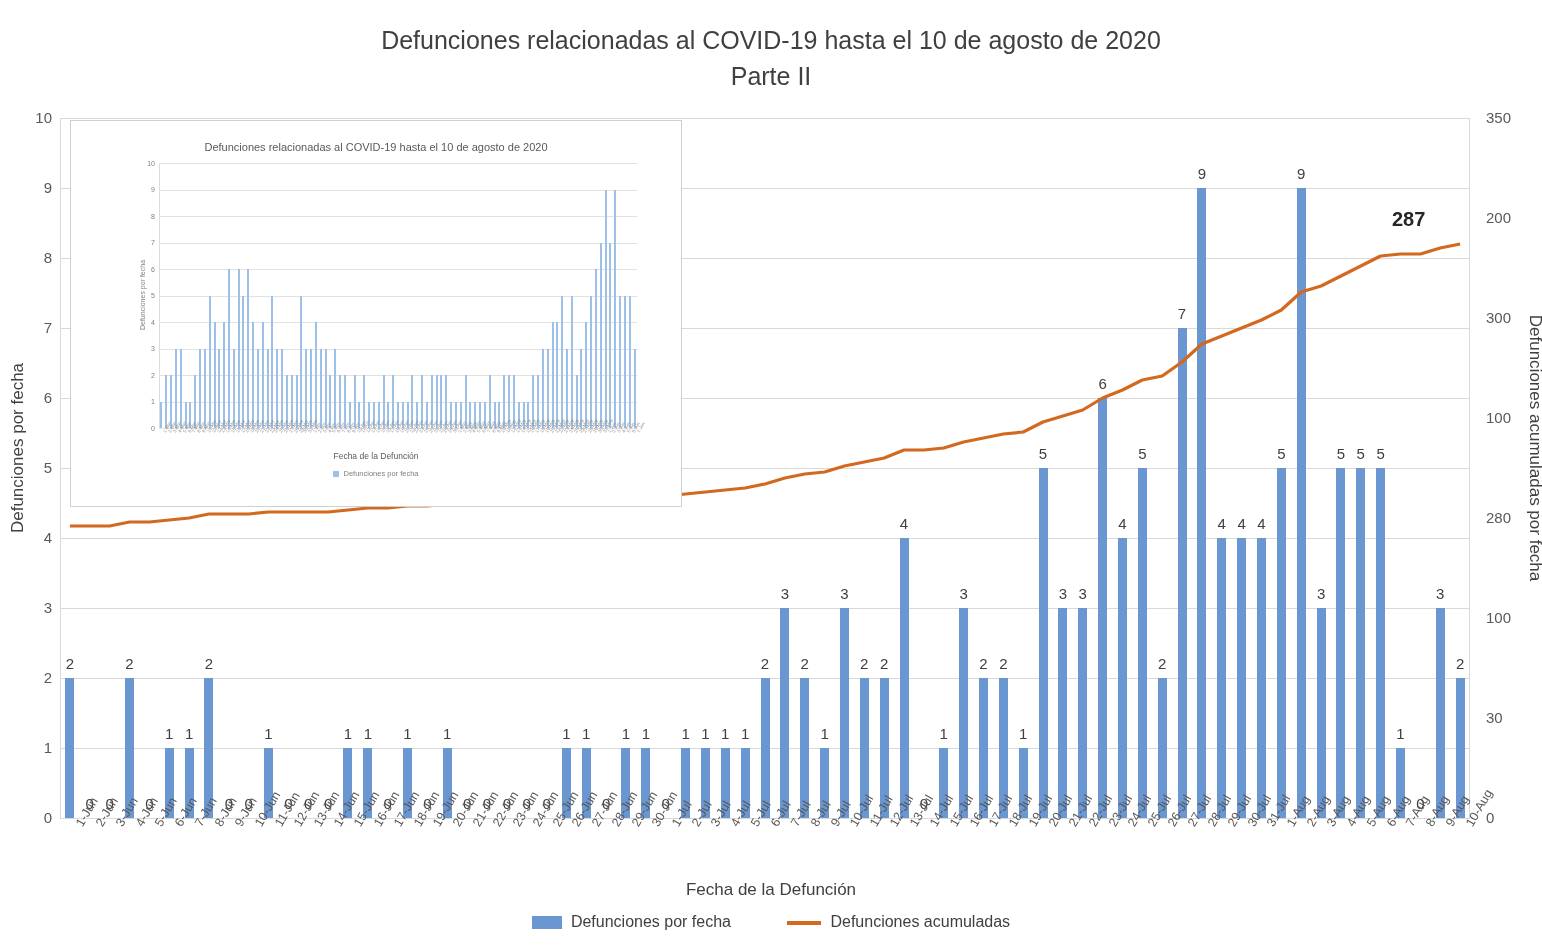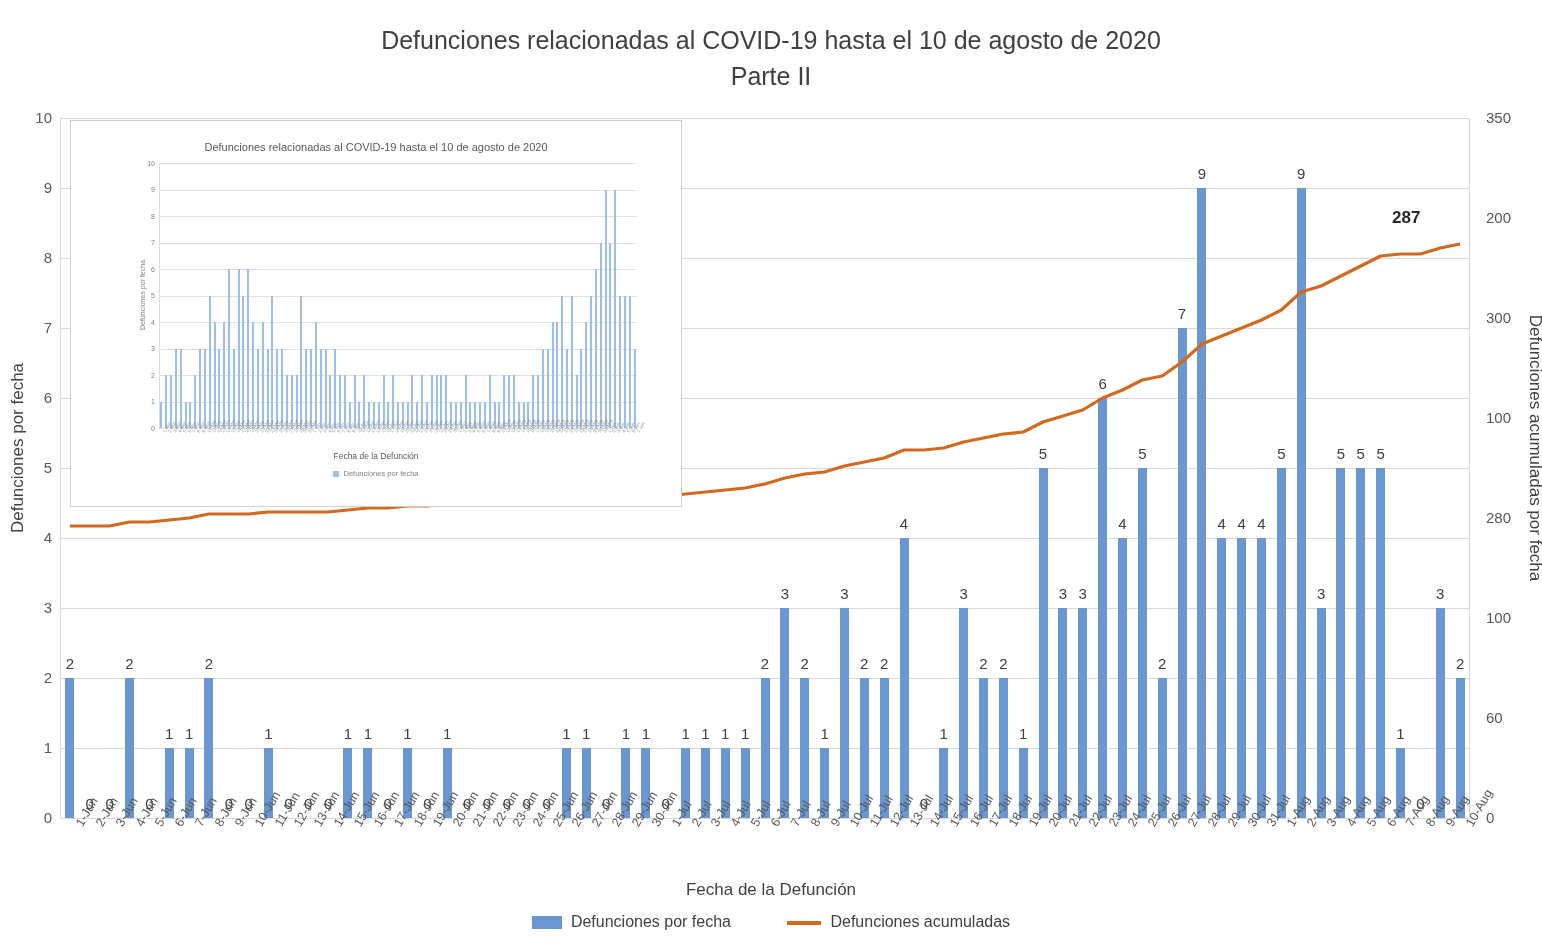--- a/index.html
+++ b/index.html
@@ -69,21 +69,21 @@
     font-size:12.5px;color:#595959;
     transform-origin:left top;
     transform:rotate(-60deg);
     white-space:nowrap;
   }
   .xlabel{
     position:absolute;left:0;top:880px;width:1542px;text-align:center;
     font-size:17px;color:#404040;
   }
   .cum-label{
-    position:absolute;font-size:17px;font-weight:bold;color:#262626;
+    position:absolute;font-size:20px;font-weight:bold;color:#262626;
   }
 
   
   .inset{
     position:absolute;left:70px;top:120px;width:610px;height:385px;
     background:#ffffff;border:1px solid #d0d0d0;
   }
   .inset-title{
     position:absolute;left:0;top:20px;width:610px;text-align:center;
     font-size:11px;color:#595959;
@@ -169,21 +169,21 @@
         <div class="ytick left" style="top: 413px;">4</div>
         <div class="ytick left" style="top: 343px;">5</div>
         <div class="ytick left" style="top: 273px;">6</div>
         <div class="ytick left" style="top: 203px;">7</div>
         <div class="ytick left" style="top: 133px;">8</div>
         <div class="ytick left" style="top: 63px;">9</div>
         <div class="ytick left" style="top: -7px;">10</div>
       </div>
     <div id="yticks-right">
         <div class="ytick right" style="top: 693px;">0</div>
-        <div class="ytick right" style="top: 593px;">60</div>
+        <div class="ytick right" style="top: 593px;">30</div>
         <div class="ytick right" style="top: 493px;">100</div>
         <div class="ytick right" style="top: 393px;">280</div>
         <div class="ytick right" style="top: 293px;">100</div>
         <div class="ytick right" style="top: 193px;">300</div>
         <div class="ytick right" style="top: 93px;">200</div>
         <div class="ytick right" style="top: -7px;">350</div>
       </div>
     <div id="bars">
         <div class="bar" style="left: 5.42958px; height: 140px;"></div>
         <div class="bar" style="left: 65.007px; height: 140px;"></div>

